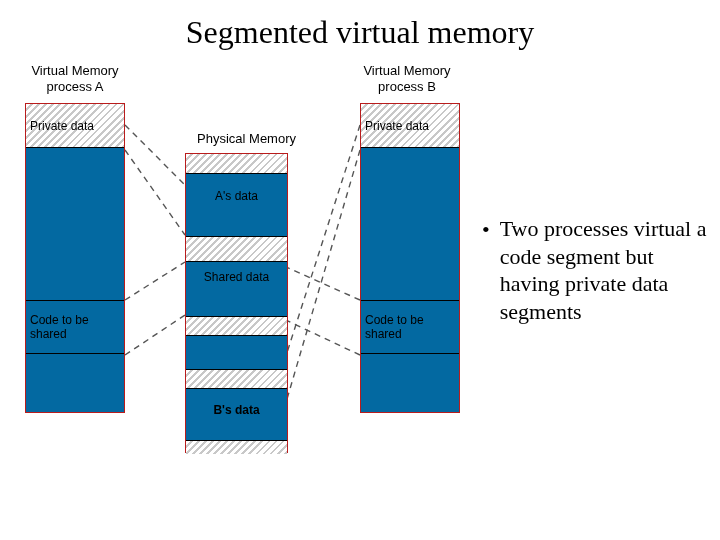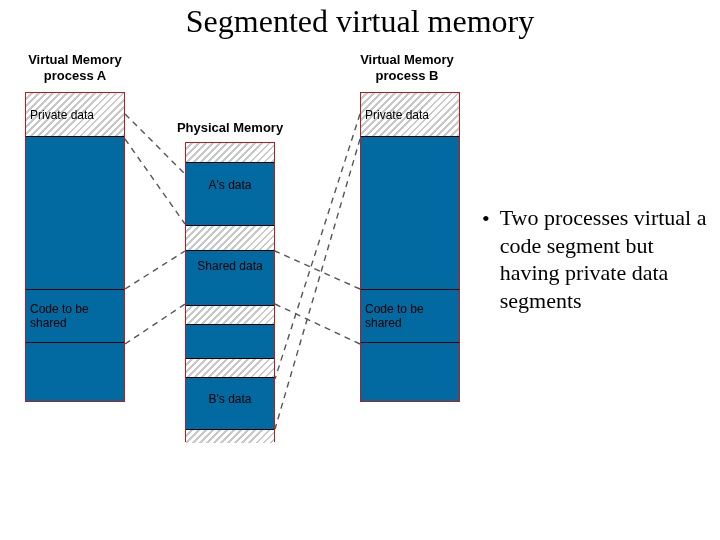--- a/index.html
+++ b/index.html
@@ -11,39 +11,39 @@
     background: #fff;
     position: relative;
     overflow: hidden;
   }
   .title {
     font-family: "Times New Roman", Times, serif;
     font-size: 32px;
     text-align: center;
     padding-top: 3px;
     padding-bottom: 4px;
+    margin-top: 11px;
   }
   .diagram {
     position: relative;
     width: 720px;
     height: 480px;
   }
   .lines {
     position: absolute;
     left: 0; top: 0;
     width: 720px;
     height: 480px;
     pointer-events: none;
   }
   .col-label {
     position: absolute;
     font-size: 13px;
     text-align: center;
     line-height: 1.2;
-    font-weight: bold;
   }
   .col {
     position: absolute;
     border: 1px solid #b91c1c;
     background: #0369a1;
   }
   .seg {
     position: absolute;
     left: 0;
     right: 0;
@@ -101,41 +101,41 @@
       <line x1="360" y1="70" x2="275" y2="335"></line>
       <line x1="360" y1="95" x2="275" y2="385"></line>
 
       <line x1="360" y1="245" x2="275" y2="207"></line>
       <line x1="360" y1="300" x2="275" y2="260"></line>
     </g>
   </svg>
 
   <div class="col-label" style="left:20px; top:8px; width:110px;">Virtual Memory<br>process A</div>
 
-  <div class="col-label" style="left:170px; top:76px; width:120px;">Physical Memory</div>
+  <div class="col-label" style="left:176px; top:76px; width:120px;text-align:right;">Physical Memory</div>
 
   <div class="col-label" style="left:352px; top:8px; width:110px;">Virtual Memory<br>process B</div>
 
   <div class="col" style="left:25px; top:48px; width:100px; height:310px;">
     <div class="seg first hatched" style="top:0; height:44px;">
       <span>Private data</span>
     </div>
     <div class="seg" style="top:196px; height:54px;">
       <span>Code to be shared</span>
     </div>
   </div>
 
-  <div class="col" style="left:185px; top:98px; width:90px; height:300px;">
+  <div class="col" style="left:185px; top:98px; width:103px; height:300px;">
     <div class="seg first hatched" style="top:0; height:20px;"></div>
     <div class="pm-label" style="top:33px;">A's data</div>
     <div class="seg hatched" style="top:82px; height:26px;"></div>
     <div class="pm-label" style="top:114px;">Shared data</div>
     <div class="seg hatched" style="top:162px; height:20px;"></div>
     <div class="seg hatched" style="top:215px; height:20px;"></div>
-    <div class="pm-label" style="top:247px;">B's data</div>
+    <div class="pm-label" style="top:247px;font-weight:bold;">B's data</div>
     <div class="seg hatched" style="top:286px; height:14px; border-bottom:none;"></div>
   </div>
 
   <div class="col" style="left:360px; top:48px; width:100px; height:310px;">
     <div class="seg first hatched" style="top:0; height:44px;">
       <span>Private data</span>
     </div>
     <div class="seg" style="top:196px; height:54px;">
       <span>Code to be shared</span>
     </div>

